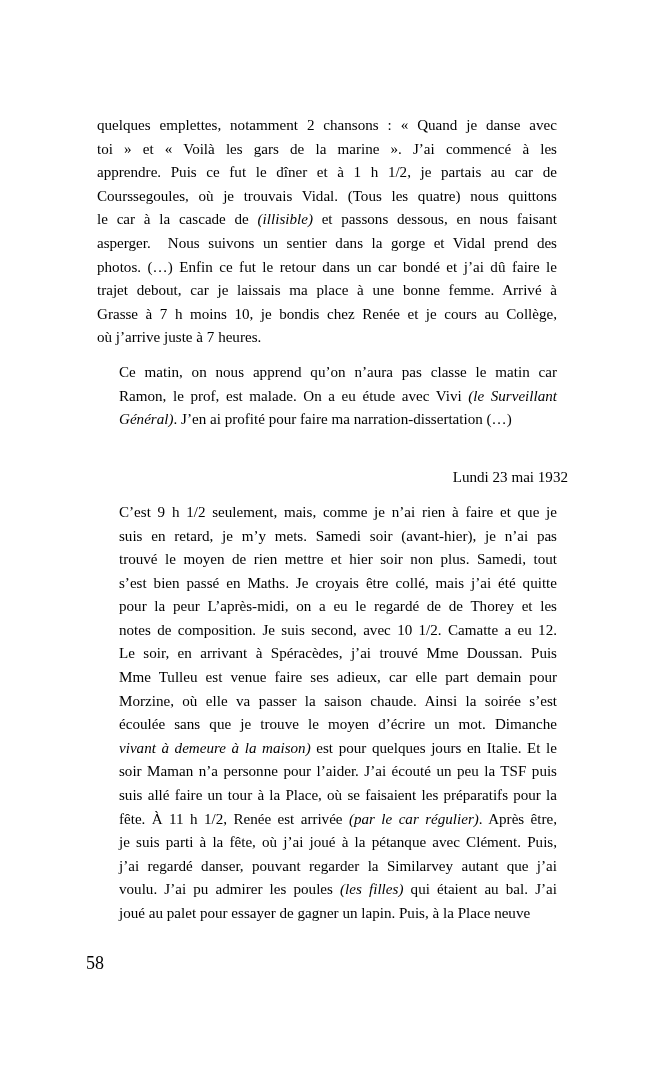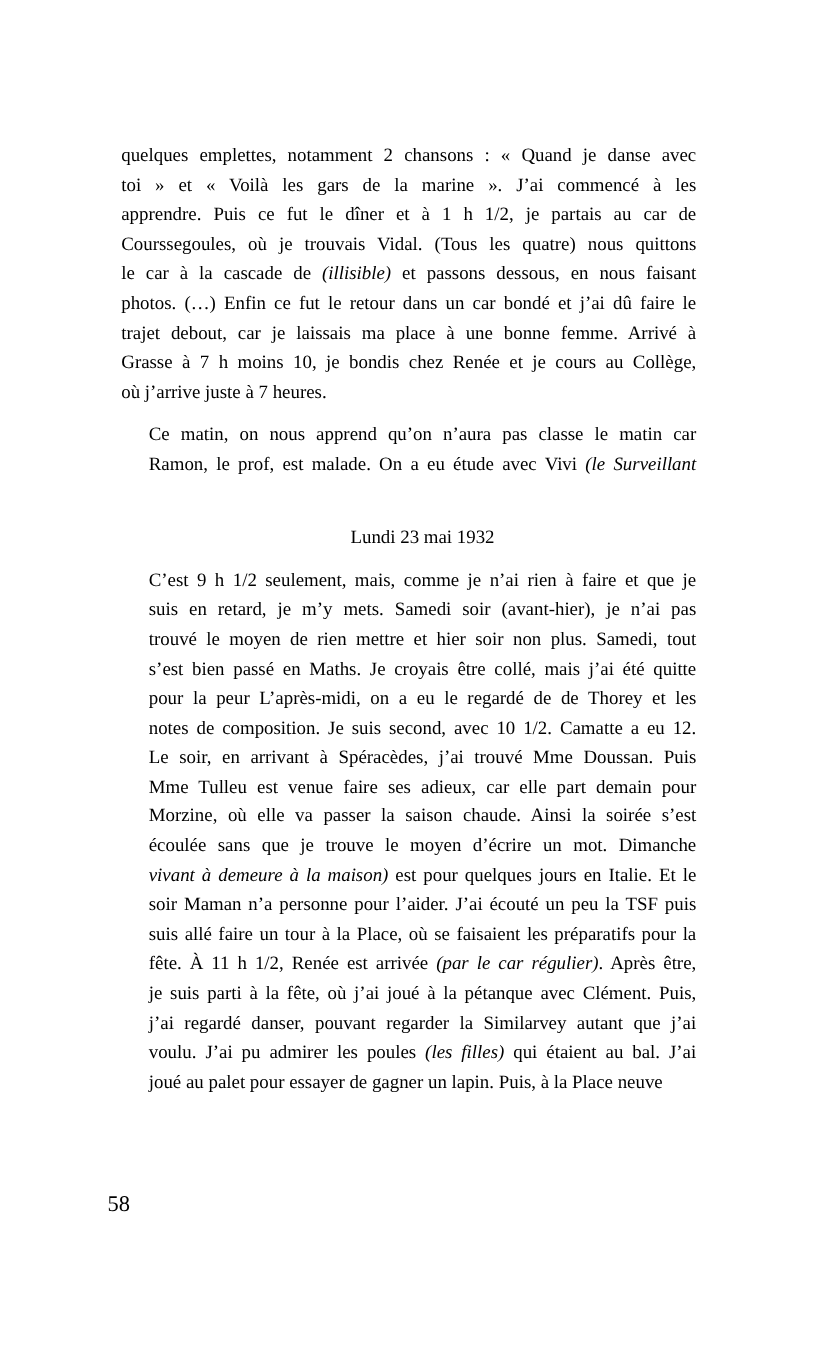--- a/index.html
+++ b/index.html
@@ -49,21 +49,21 @@
     white-space: pre-wrap;
   }
   .line.last {
     text-align-last: left;
   }
   .date-heading {
     margin: 0;
     font-size: 15.1px;
     line-height: 23.6px;
     text-indent: 22px;
-    text-align: center;
+    text-align: right;
   }
   .blank-line {
     display: block;
     height: 23.6px;
   }
   em {
     font-style: italic;
   }
   .folio {
     position: absolute;
@@ -78,28 +78,30 @@
 <body>
 
 <div class="page">
   <div class="text-column" id="text-column">
       <p class="para">
         <span class="line"><span>quelques emplettes, notamment 2 chansons : « Quand je danse avec</span></span>
         <span class="line"><span>toi » et « Voilà les gars de la marine ». J’ai commencé à les</span></span>
         <span class="line"><span>apprendre. Puis ce fut le dîner et à 1 h 1/2, je partais au car de</span></span>
         <span class="line"><span>Courssegoules, où je trouvais Vidal. (Tous les quatre) nous quittons</span></span>
         <span class="line"><span>le car à la cascade de </span><em>(illisible)</em><span> et passons dessous, en nous faisant</span></span>
+        <span class="line"><span>asperger.  Nous suivons un sentier dans la gorge et Vidal prend des</span></span>
         <span class="line"><span>photos. (…) Enfin ce fut le retour dans un car bondé et j’ai dû faire le</span></span>
         <span class="line"><span>trajet debout, car je laissais ma place à une bonne femme. Arrivé à</span></span>
         <span class="line"><span>Grasse à 7 h moins 10, je bondis chez Renée et je cours au Collège,</span></span>
         <span class="line last"><span>où j’arrive juste à 7 heures.</span></span>
       </p>
       <p class="para indent">
         <span class="line"><span>Ce matin, on nous apprend qu’on n’aura pas classe le matin car</span></span>
         <span class="line"><span>Ramon, le prof, est malade. On a eu étude avec Vivi </span><em>(le Surveillant</em></span>
+        <span class="line last"><em>Général)</em><span>. J’en ai profité pour faire ma narration-dissertation (…)</span></span>
       </p>
       <div class="blank-line"></div>
       <p class="date-heading">Lundi 23 mai 1932</p>
       <p class="para indent">
         <span class="line"><span>C’est 9 h 1/2 seulement, mais, comme je n’ai rien à faire et que je</span></span>
         <span class="line"><span>suis en retard, je m’y mets. Samedi soir (avant-hier), je n’ai pas</span></span>
         <span class="line"><span>trouvé le moyen de rien mettre et hier soir non plus. Samedi, tout</span></span>
         <span class="line"><span>s’est bien passé en Maths. Je croyais être collé, mais j’ai été quitte</span></span>
         <span class="line"><span>pour la peur L’après-midi, on a eu le regardé de de Thorey et les</span></span>
         <span class="line"><span>notes de composition. Je suis second, avec 10 1/2. Camatte a eu 12.</span></span>

